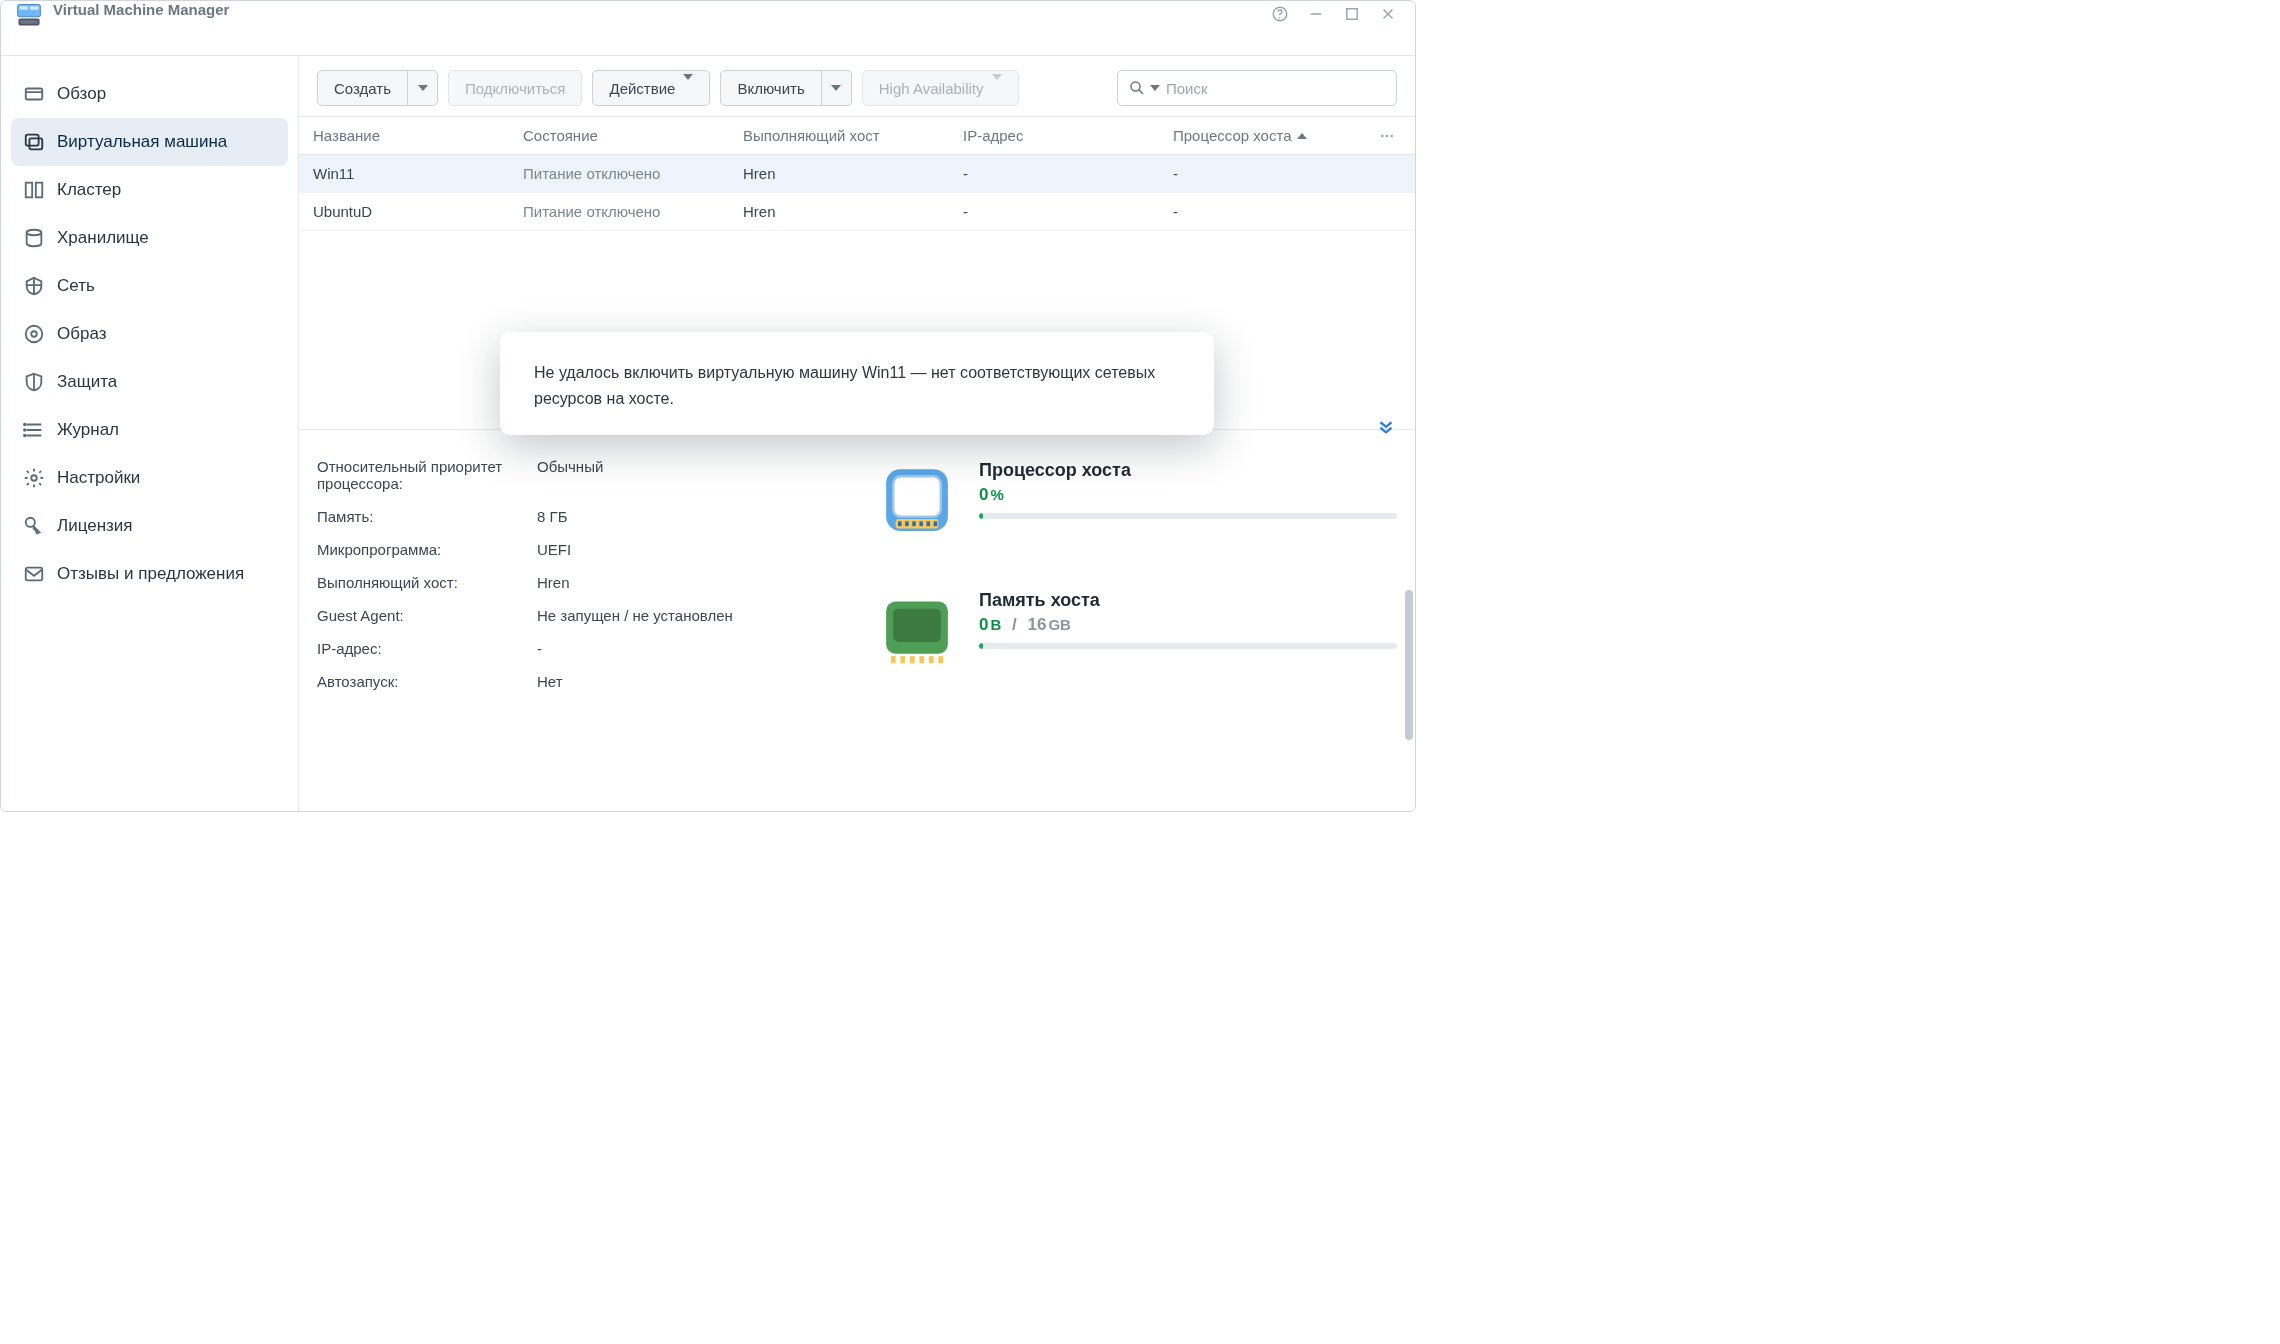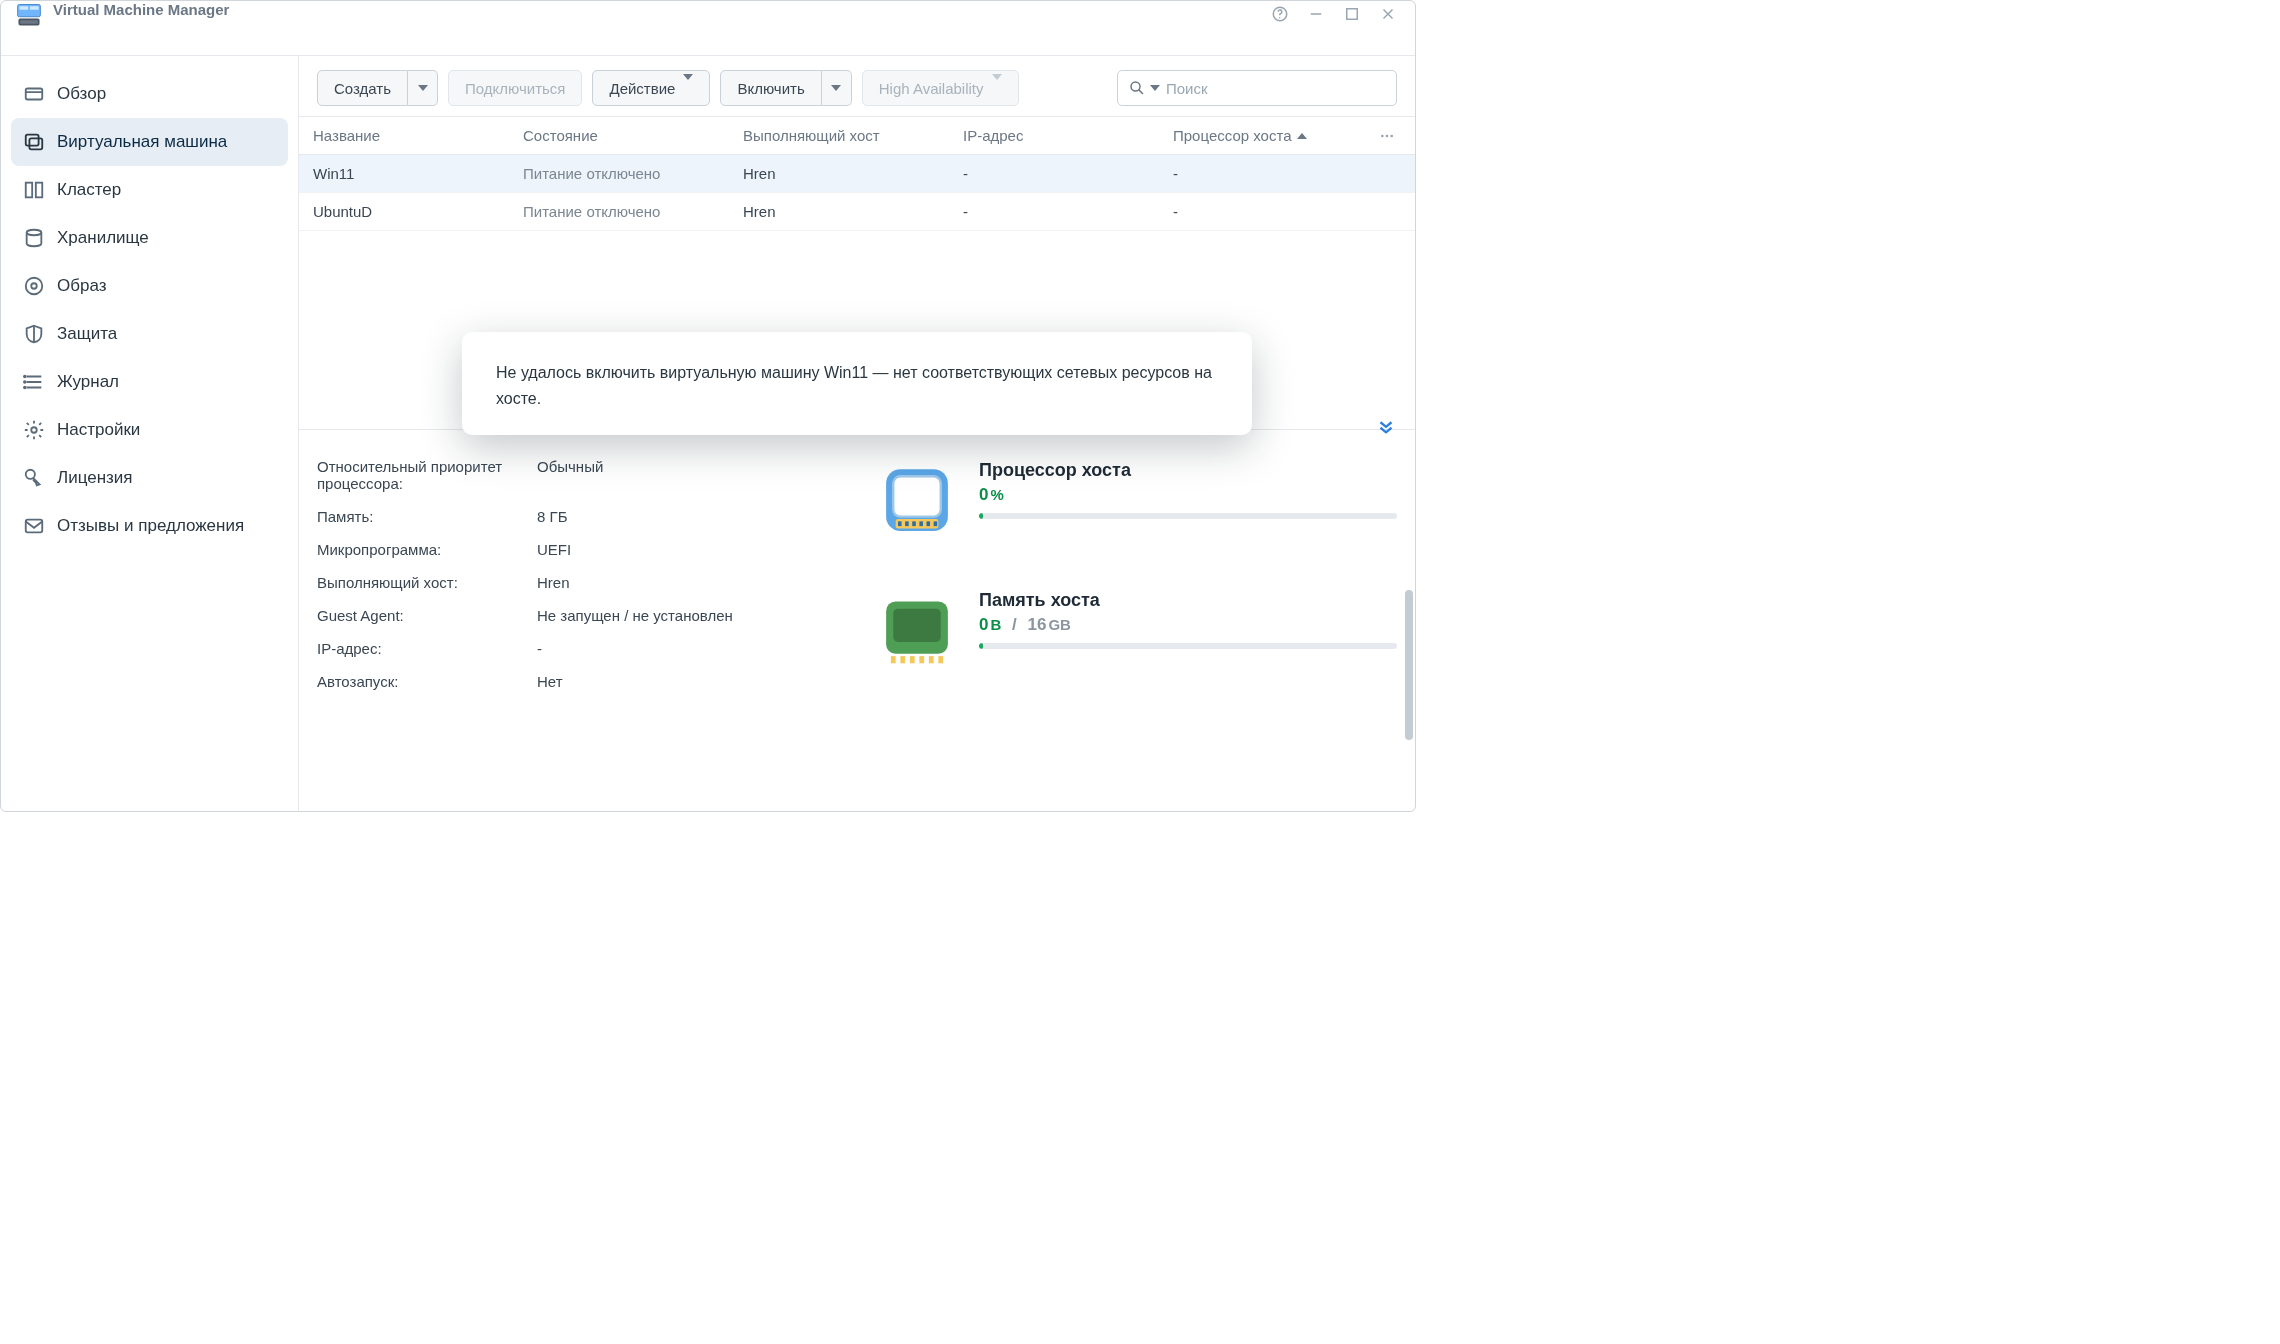--- a/index.html
+++ b/index.html
@@ -73,21 +73,21 @@
   .stat .value .total { color:#8a95a0; font-weight:700;}
   .stat .value .total-unit { color:#8a95a0; font-weight:700; font-size:15px; margin-left:2px;}
   .stat .bar { margin-top:8px; height:6px; background:#e6eaee; border-radius:3px; position:relative; overflow:hidden;}
   .stat .bar .fill { position:absolute; left:0; top:0; bottom:0; background:#17a85f; border-radius:3px; }
 
   
   .scrollthumb { position:absolute; right:2px; top:160px; width:8px; height:150px; background:#c3cbd3; border-radius:4px; }
 
   
   .modal-backdrop { position:absolute; inset:0; display:flex; align-items:center; justify-content:center; pointer-events:none;}
-  .modal { pointer-events:auto; width:790px; background:#fff; border-radius:10px; box-shadow:0 12px 40px rgba(20,30,40,.25); padding:28px 34px 24px 34px; position:relative; top:-50px;}
+  .modal { pointer-events:auto; width:714px; background:#fff; border-radius:10px; box-shadow:0 12px 40px rgba(20,30,40,.25); padding:28px 34px 24px 34px; position:relative; top:-50px;}
   .modal .msg { font-size:16px; line-height:1.6; color:#2a3742; }
   .modal .actions { display:flex; justify-content:flex-end; margin-top:26px;}
   .modal .ok { width:150px; height:36px; background:#057fee; color:#fff; border:none; border-radius:18px; font-size:16px; font-weight:500; cursor:pointer;}
 </style>
 </head>
 <body>
 
 <div class="window">
 
   <div class="titlebar">
@@ -149,20 +149,27 @@
             <rect x="14" y="4" width="7" height="16"></rect>
           </svg>
         <span>Кластер</span>
       </div>
       <div class="side-item">
         <svg viewBox="0 0 24 24" fill="none" stroke="currentColor" stroke-width="2">
             <ellipse cx="12" cy="6" rx="8" ry="3"></ellipse>
             <path d="M4 6v12c0 1.7 3.6 3 8 3s8-1.3 8-3V6"></path>
           </svg>
         <span>Хранилище</span>
+      </div>
+      <div class="side-item">
+        <svg viewBox="0 0 24 24" fill="none" stroke="currentColor" stroke-width="2">
+            <path d="M12 3l8 4v5c0 5-3.5 8-8 9-4.5-1-8-4-8-9V7l8-4z"></path>
+            <path d="M4 11h16M12 3v18"></path>
+          </svg>
+        <span>Сеть</span>
       </div>
       <div class="side-item">
         <svg viewBox="0 0 24 24" fill="none" stroke="currentColor" stroke-width="2">
             <circle cx="12" cy="12" r="9"></circle>
             <circle cx="12" cy="12" r="3"></circle>
           </svg>
         <span>Образ</span>
       </div>
       <div class="side-item">
         <svg viewBox="0 0 24 24" fill="none" stroke="currentColor" stroke-width="2">

